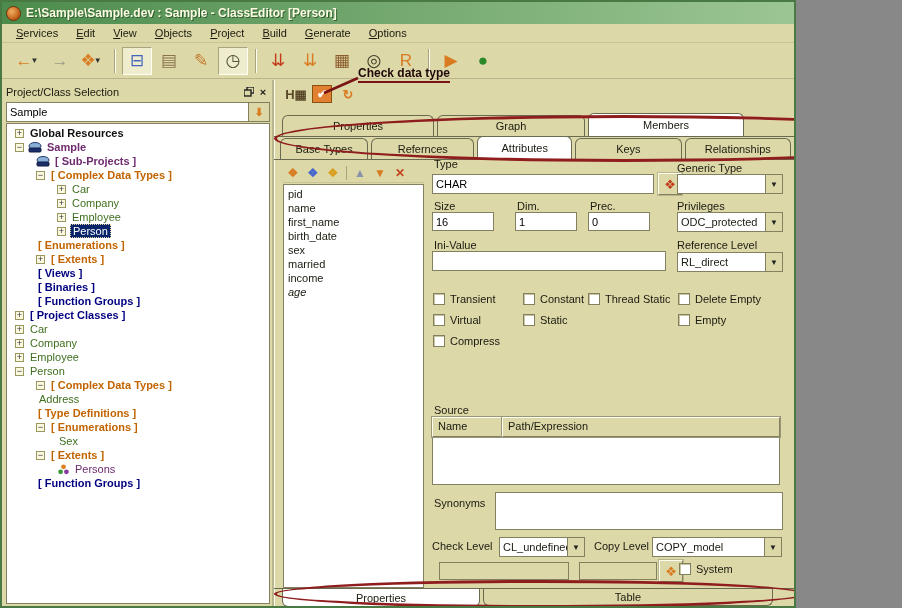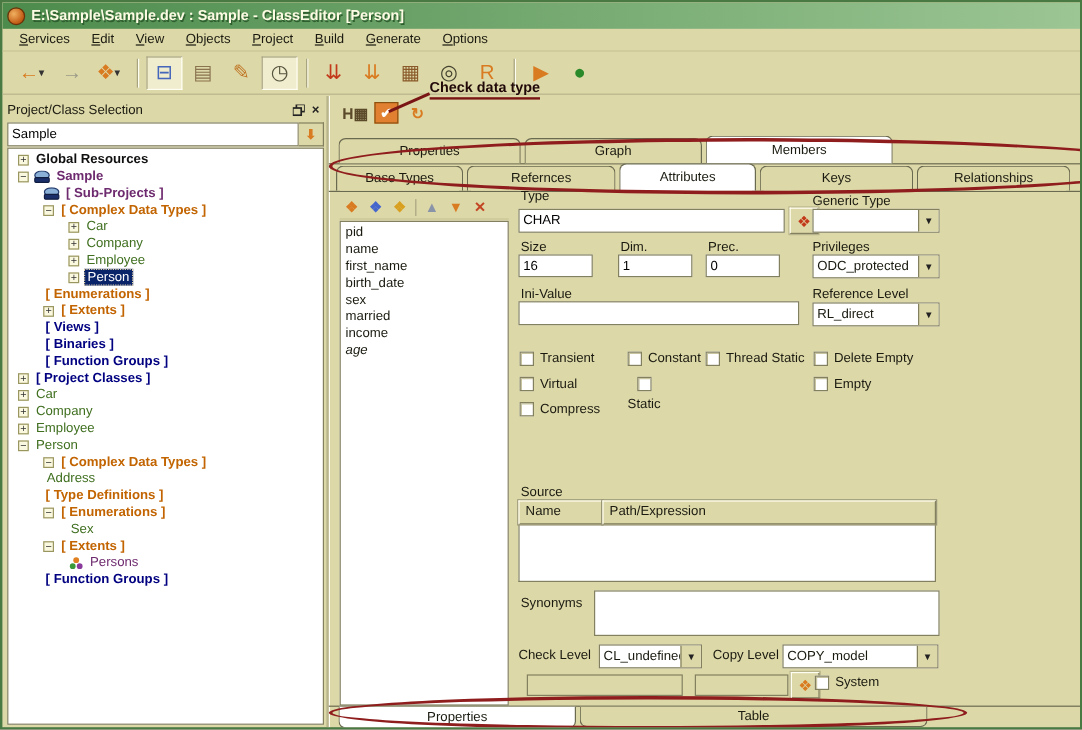--- a/index.html
+++ b/index.html
@@ -1,18 +1,18 @@
 <!DOCTYPE html>
 <html><head>
 <meta charset="utf-8">
 <style>
   html,body{margin:0;padding:0;background:#888;}
   *{box-sizing:border-box;}
   .window{
-    position:relative;width:902px;height:608px;overflow:hidden;
+    position:relative;width:796px;height:608px;overflow:hidden;
     background:#ddd8a8;border:2px solid #4a7a44;
     font-family:"Liberation Sans",sans-serif;font-size:11px;color:#1a1a10;
   }
   
   .titlebar{position:absolute;left:0;top:0;right:0;height:22px;
     background:linear-gradient(90deg,#4c8b4c,#9cc694);
     display:flex;align-items:center;padding:0 4px;gap:5px;}
   .app-icon{width:15px;height:15px;border-radius:50%;
     background:radial-gradient(circle at 35% 35%,#f0b060,#c05a14 70%,#7a3a0a);
     border:1px solid #6a3208;flex:0 0 auto;}
@@ -426,21 +426,21 @@
           <span>Thread Static</span>
         </span>
         <span class="cb" style="left: 676px; top: 291px;">
           <span class="cbbox"></span>
           <span>Delete Empty</span>
         </span>
         <span class="cb" style="left: 431px; top: 312px;">
           <span class="cbbox"></span>
           <span>Virtual</span>
         </span>
-        <span class="cb" style="left: 521px; top: 312px; flex-direction: column;">
+        <span class="cb" style="left: 521px; top: 312px;">
           <span class="cbbox"></span>
           <span>Static</span>
         </span>
         <span class="cb" style="left: 676px; top: 312px;">
           <span class="cbbox"></span>
           <span>Empty</span>
         </span>
         <span class="cb" style="left: 431px; top: 333px;">
           <span class="cbbox"></span>
           <span>Compress</span>

